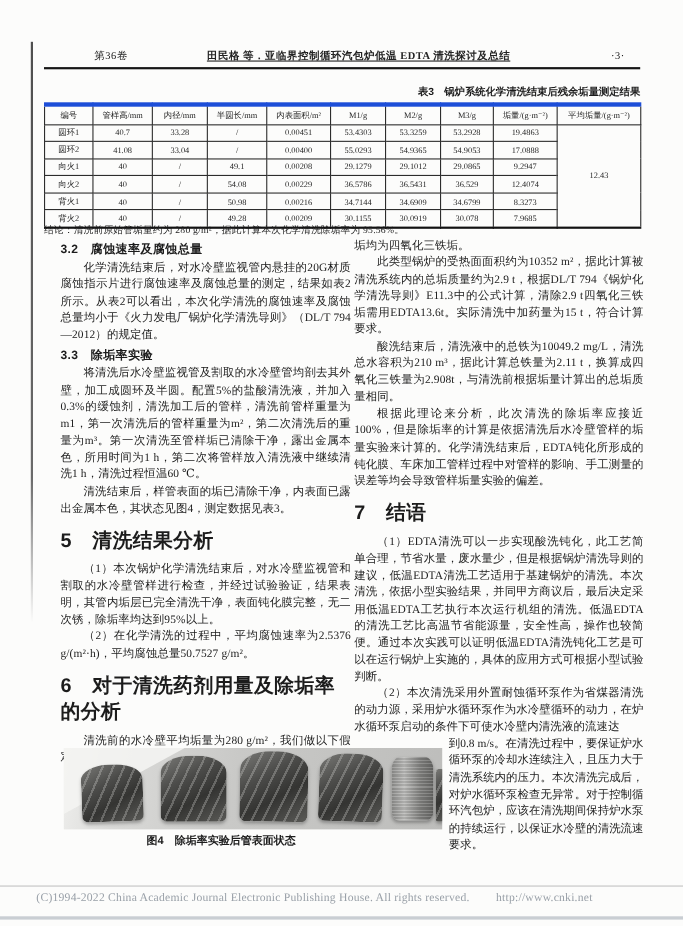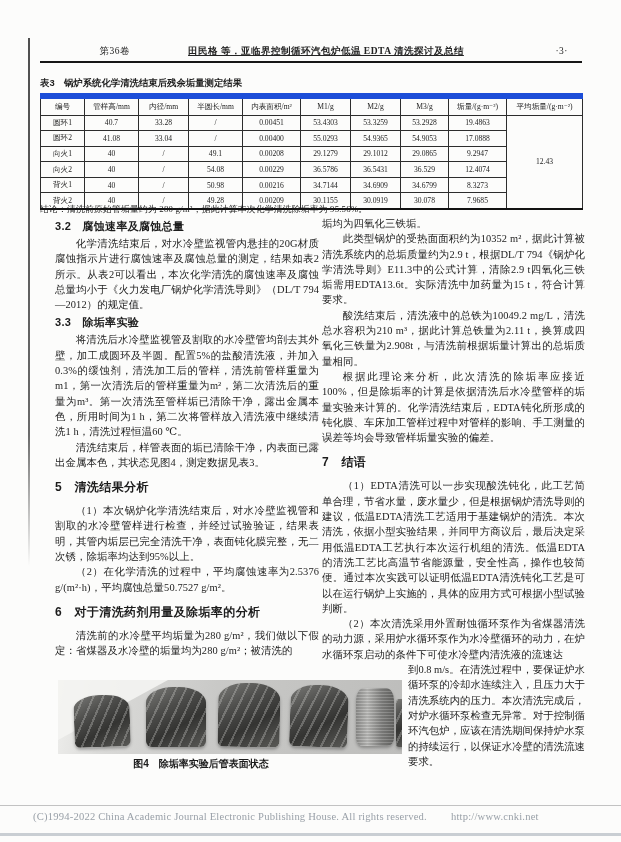--- a/index.html
+++ b/index.html
@@ -8,47 +8,47 @@
     background:#fcfcfb; color:#1c1c1c; overflow:hidden;
     font-family:"Liberation Serif","DejaVu Serif",serif;
   }
   
   .scan-line { position:absolute; left:28px; top:38px; width:1.5px; height:528px;
     background:linear-gradient(180deg,#4f4f4f 0%,#6a6a6a 75%,rgba(120,120,120,0) 100%); }
 
   
   .header-row { position:absolute; left:40px; top:45px; width:542px; display:flex; align-items:baseline;
     font-size:9.5px; color:#232323; letter-spacing:0.5px; }
-  .header-vol { width:90px; text-align:right; padding-left:32px; box-sizing:border-box; }
+  .header-vol { width:90px; text-align:center; padding-left:32px; box-sizing:border-box; }
   .header-title { flex:1; text-align:center; font-weight:bold;text-decoration:underline; }
   .header-page { width:60px; text-align:right; padding-right:14px; box-sizing:border-box; }
   .header-rule { position:absolute; left:40px; top:61px; width:542px; height:1.6px; background:#161616; }
 
   
-  .table-caption { position:absolute; left:40px; top:77px; width:542px; text-align:left;
+  .table-caption { position:absolute; left:40px; top:77px; width:542px; text-align:right;
     font-family:"Liberation Sans","DejaVu Sans",sans-serif; font-weight:bold; font-size:9.4px; }
   table.scale-table { position:absolute; left:40px; top:93px; width:542px; border-collapse:collapse;
-    table-layout:fixed; border-top:6px solid #1d4ed8; border-bottom:2px solid #121212; }
+    table-layout:fixed; border-top:4px solid #1d4ed8; border-bottom:2px solid #121212; }
   table.scale-table th, table.scale-table td {
     border:0.8px solid #2d2d2d; padding:0 1px; text-align:center; vertical-align:middle;
     font-size:7.6px; height:14.6px; font-weight:normal; white-space:nowrap; overflow:hidden; }
   table.scale-table th { height:15.5px; }
   .table-note { position:absolute; left:40px; top:204px; width:542px; font-size:8.8px; letter-spacing:0.2px; }
 
   
   .col { position:absolute; top:216px; }
   .col-left  { left:55px;  width:264px; }
   .col-right { left:322px; width:263px; }
   .para { margin:0; font-size:10.4px; line-height:15.3px; text-align:justify; text-indent:2em;
     letter-spacing:0.1px; }
   .cont { text-indent:0; }
   .h-sub { margin:3px 0 2px; font-family:"Liberation Sans","DejaVu Sans",sans-serif;
     font-weight:bold; font-size:11px; letter-spacing:0.3px; }
   .h-big { margin:9px 0 7px; font-family:"Liberation Sans","DejaVu Sans",sans-serif;
-    font-weight:bold; font-size:12px; letter-spacing:0.4px; }
+    font-weight:bold; font-size:18px; letter-spacing:0.4px; }
   .wrap-narrow { margin:0 0 0 86px; width:177px; font-size:10.4px; line-height:15.3px;
     text-align:justify; text-indent:0; }
 
   
   .figure-photo { position:absolute; left:58px; top:680px; width:344px; height:74px; overflow:hidden;
     background:linear-gradient(100deg,#efefed 0%,#d9d9d7 16%,#c9c9c7 45%,#bdbdbb 100%); }
   .figure-photo::before { content:""; position:absolute; left:0; top:0; width:110px; height:60px;
     background:#f4f4f2; clip-path:polygon(0 0,100% 0,0 100%); opacity:0.9; }
   .sample { position:absolute; bottom:7px;
     background:

